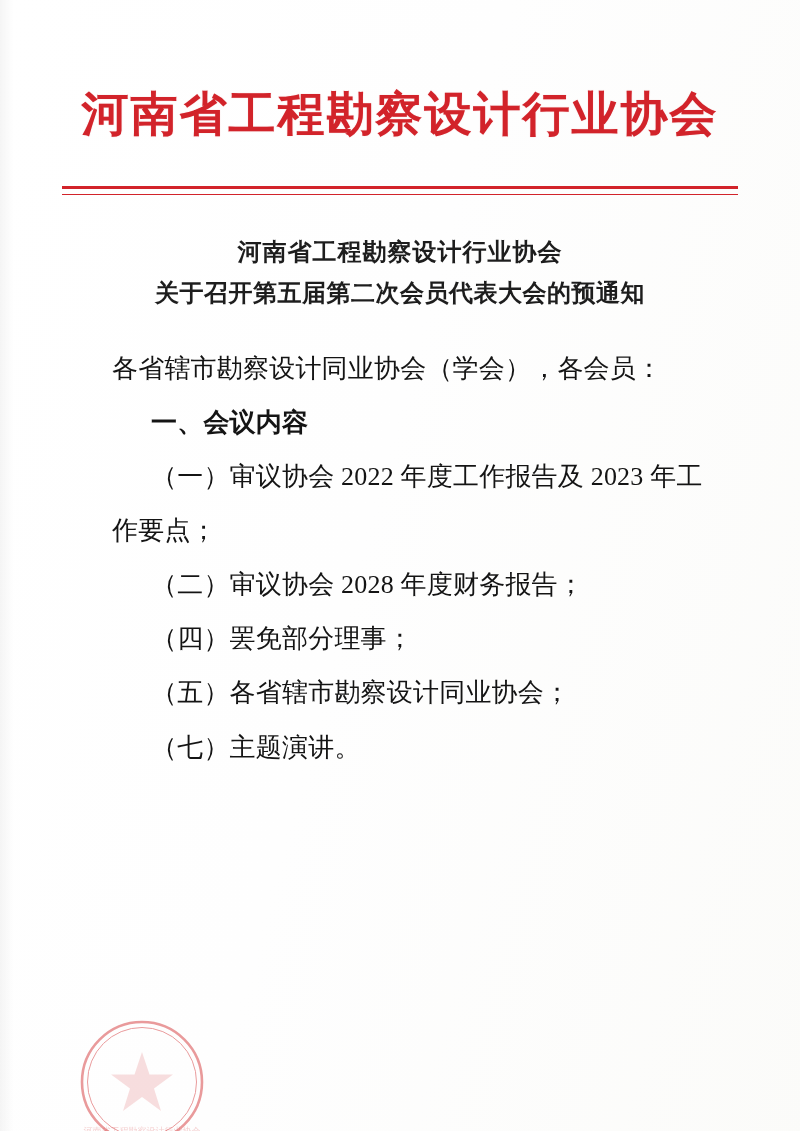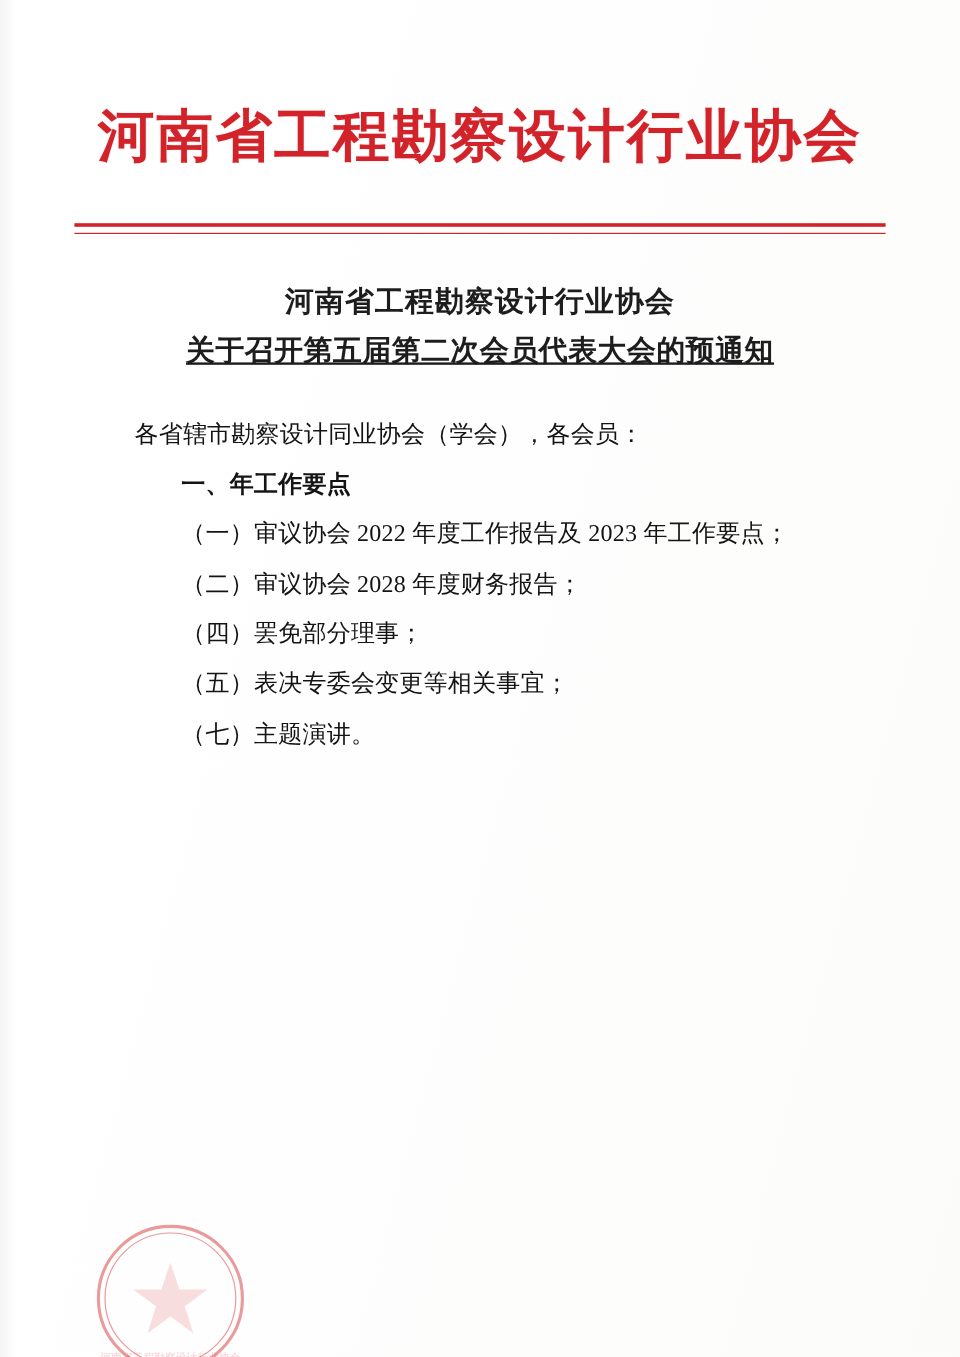--- a/index.html
+++ b/index.html
@@ -65,29 +65,28 @@
     width: 620px;
     text-align: center;
     color: #1d1d1d;
     font-weight: 700;
     font-size: 24px;
     line-height: 1.72;
     letter-spacing: 1px;
   }
   .doc-title .line2 {
     letter-spacing: 0.5px;
-    text-decoration: underline;
   }
   .body-block {
     position: absolute;
     top: 342px;
     left: 112px;
     width: 592px;
     color: #141414;
-    font-size: 20px;
+    font-size: 26px;
     line-height: 2.08;
     letter-spacing: 0.2px;
   }
   .p {
     margin: 0;
   }
   .indent {
     text-indent: 39px;
   }
   .heading-item {
@@ -146,26 +145,26 @@
 
   <div class="doc-title">
     <div class="line1">河南省工程勘察设计行业协会</div>
     <div class="line2">关于召开第五届第二次会员代表大会的预通知</div>
   </div>
 
   <div class="body-block">
     <p class="p">各省辖市勘察设计同业协会（学会），各会员：</p>
 
 
-    <p class="p heading-item">一、年工作要点</p>
+    <p class="p heading-item">一、会议内容</p>
 
     <p class="p list-item">（一）审议协会 2022 年度工作报告及 2023 年工作要点；</p>
     <p class="p list-item">（二）审议协会 2028 年度财务报告；</p>
     <p class="p list-item">（四）罢免部分理事；</p>
-    <p class="p list-item">（五）表决专委会变更等相关事宜；</p>
+    <p class="p list-item">（五）各省辖市勘察设计同业协会；</p>
     <p class="p list-item">（七）主题演讲。</p>
 
   </div>
 
   <div class="seal">
     <svg width="148" height="148" viewBox="0 0 148 148" aria-hidden="true">
       <g opacity="0.55" fill="none" stroke="#d8494b" stroke-width="2.6">
         <circle cx="74" cy="74" r="60"></circle>
         <circle cx="74" cy="74" r="54.5" stroke-width="1"></circle>
       </g>

